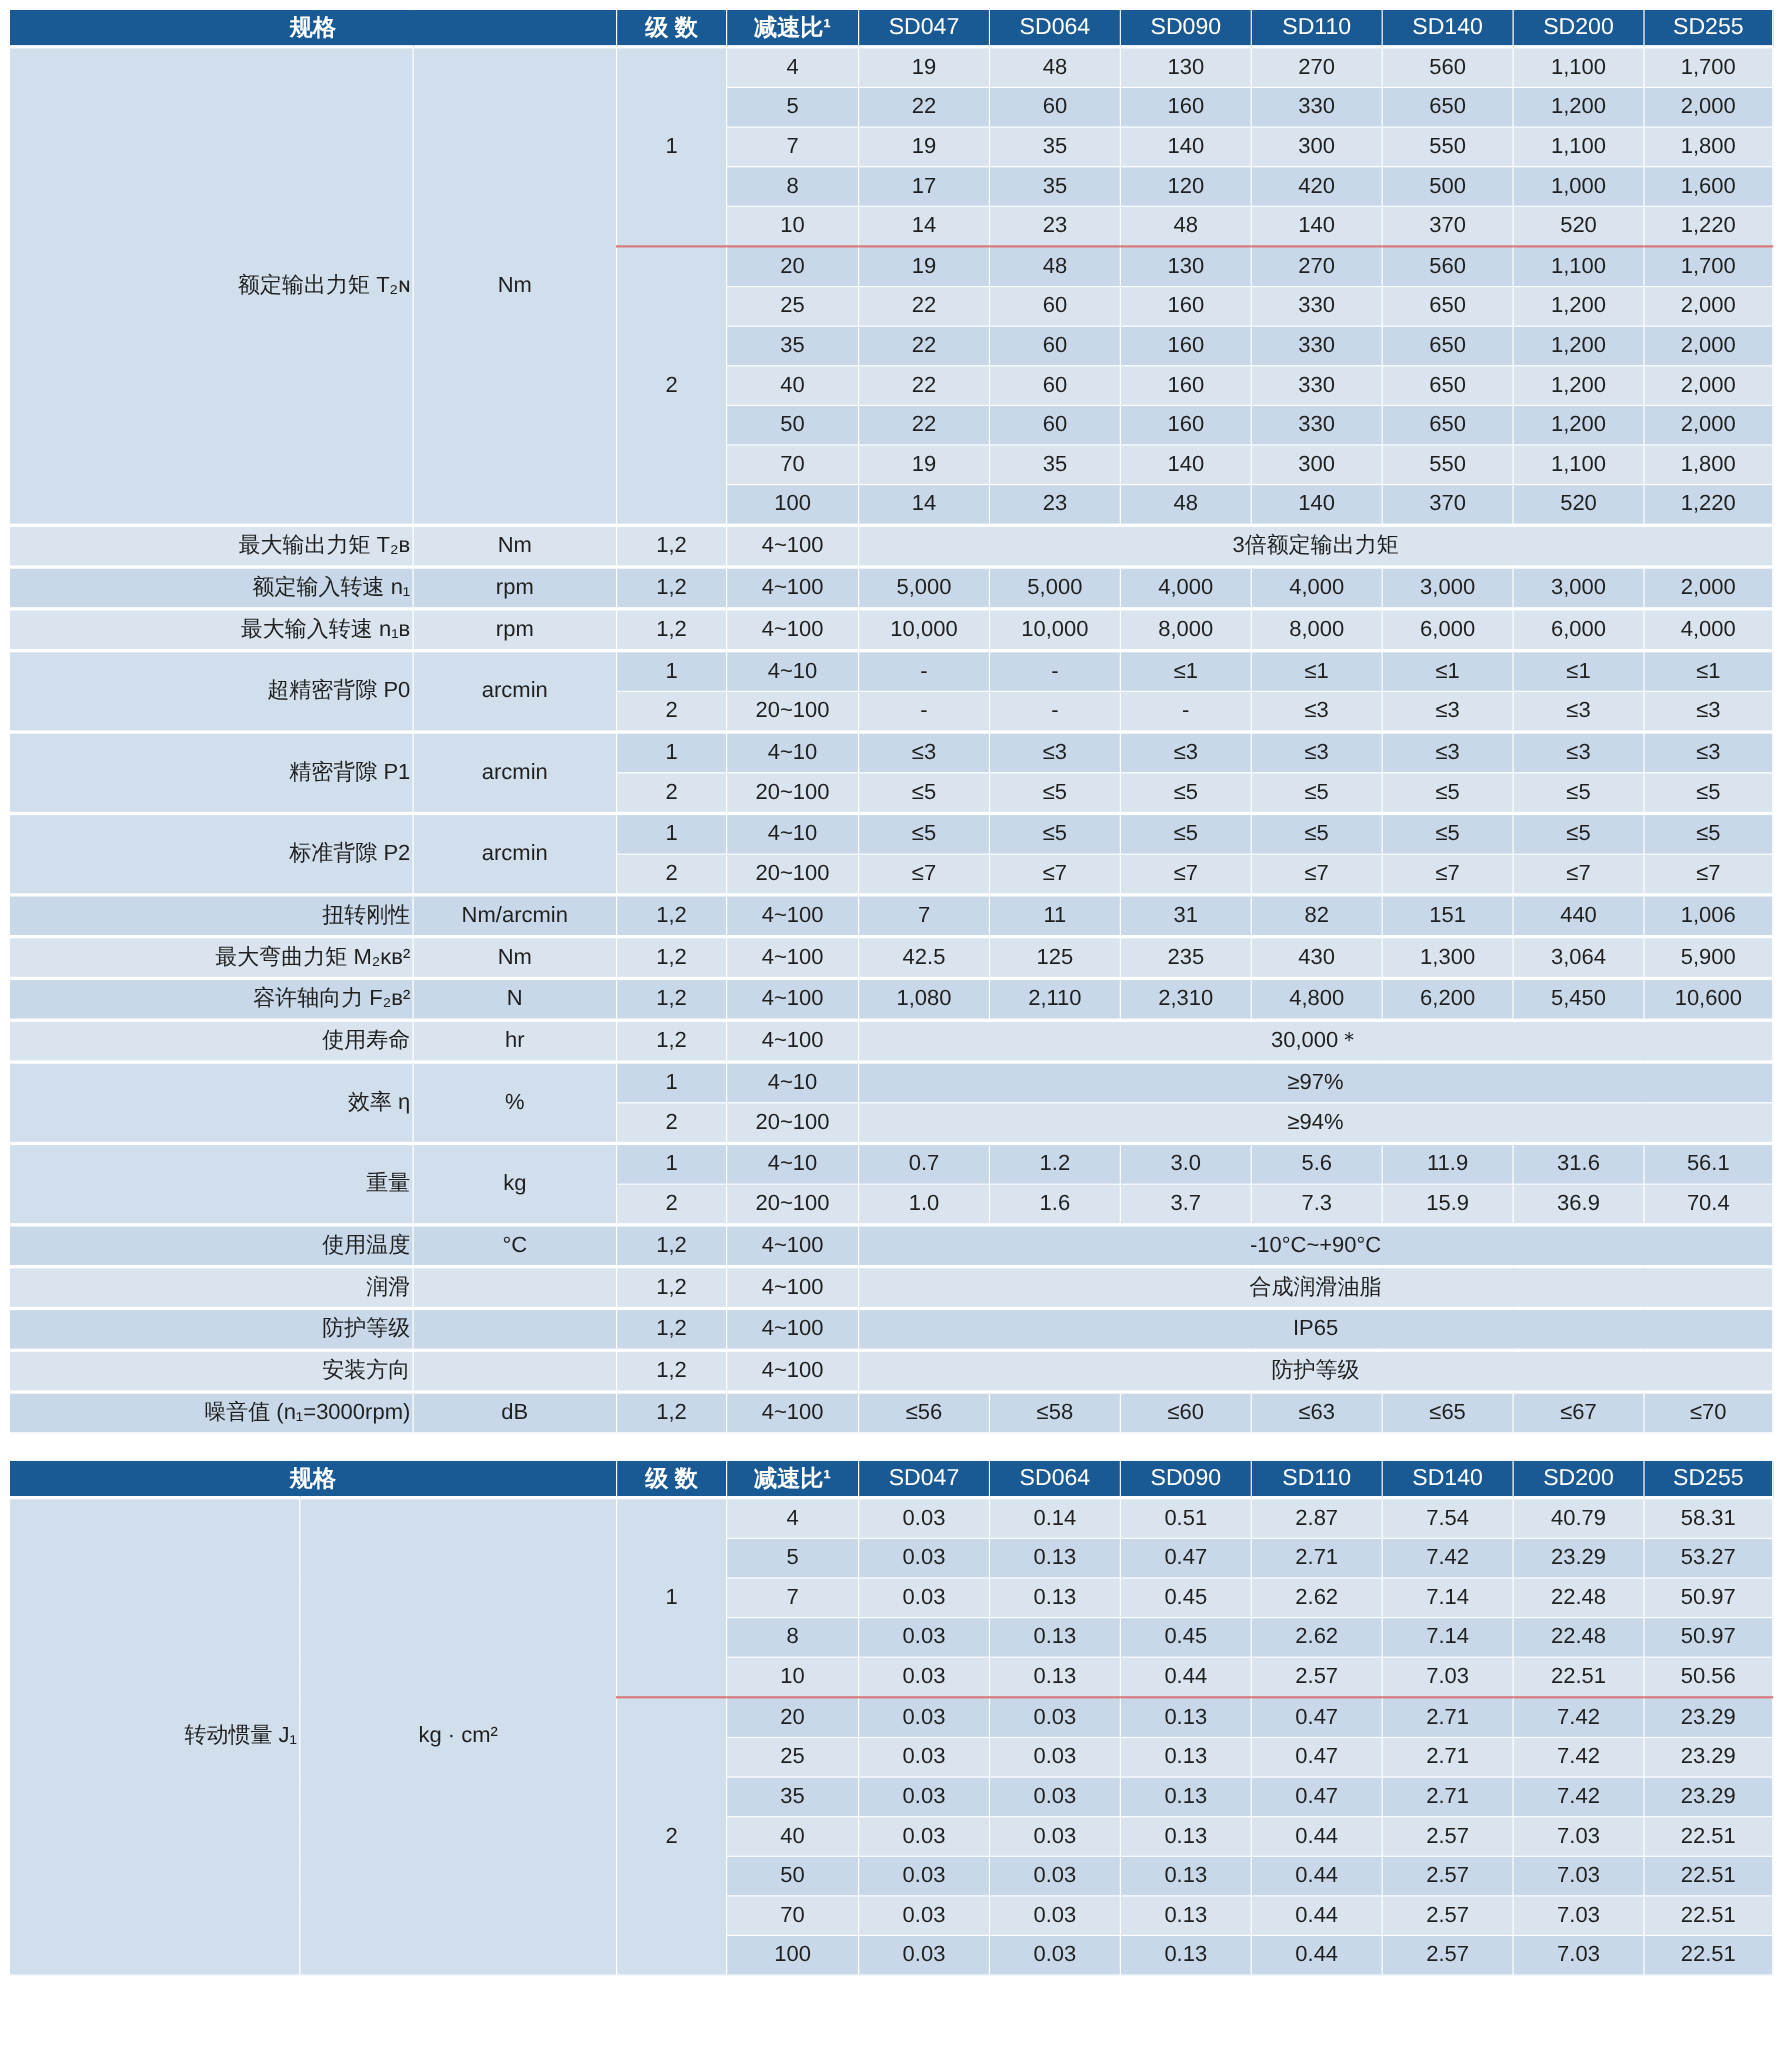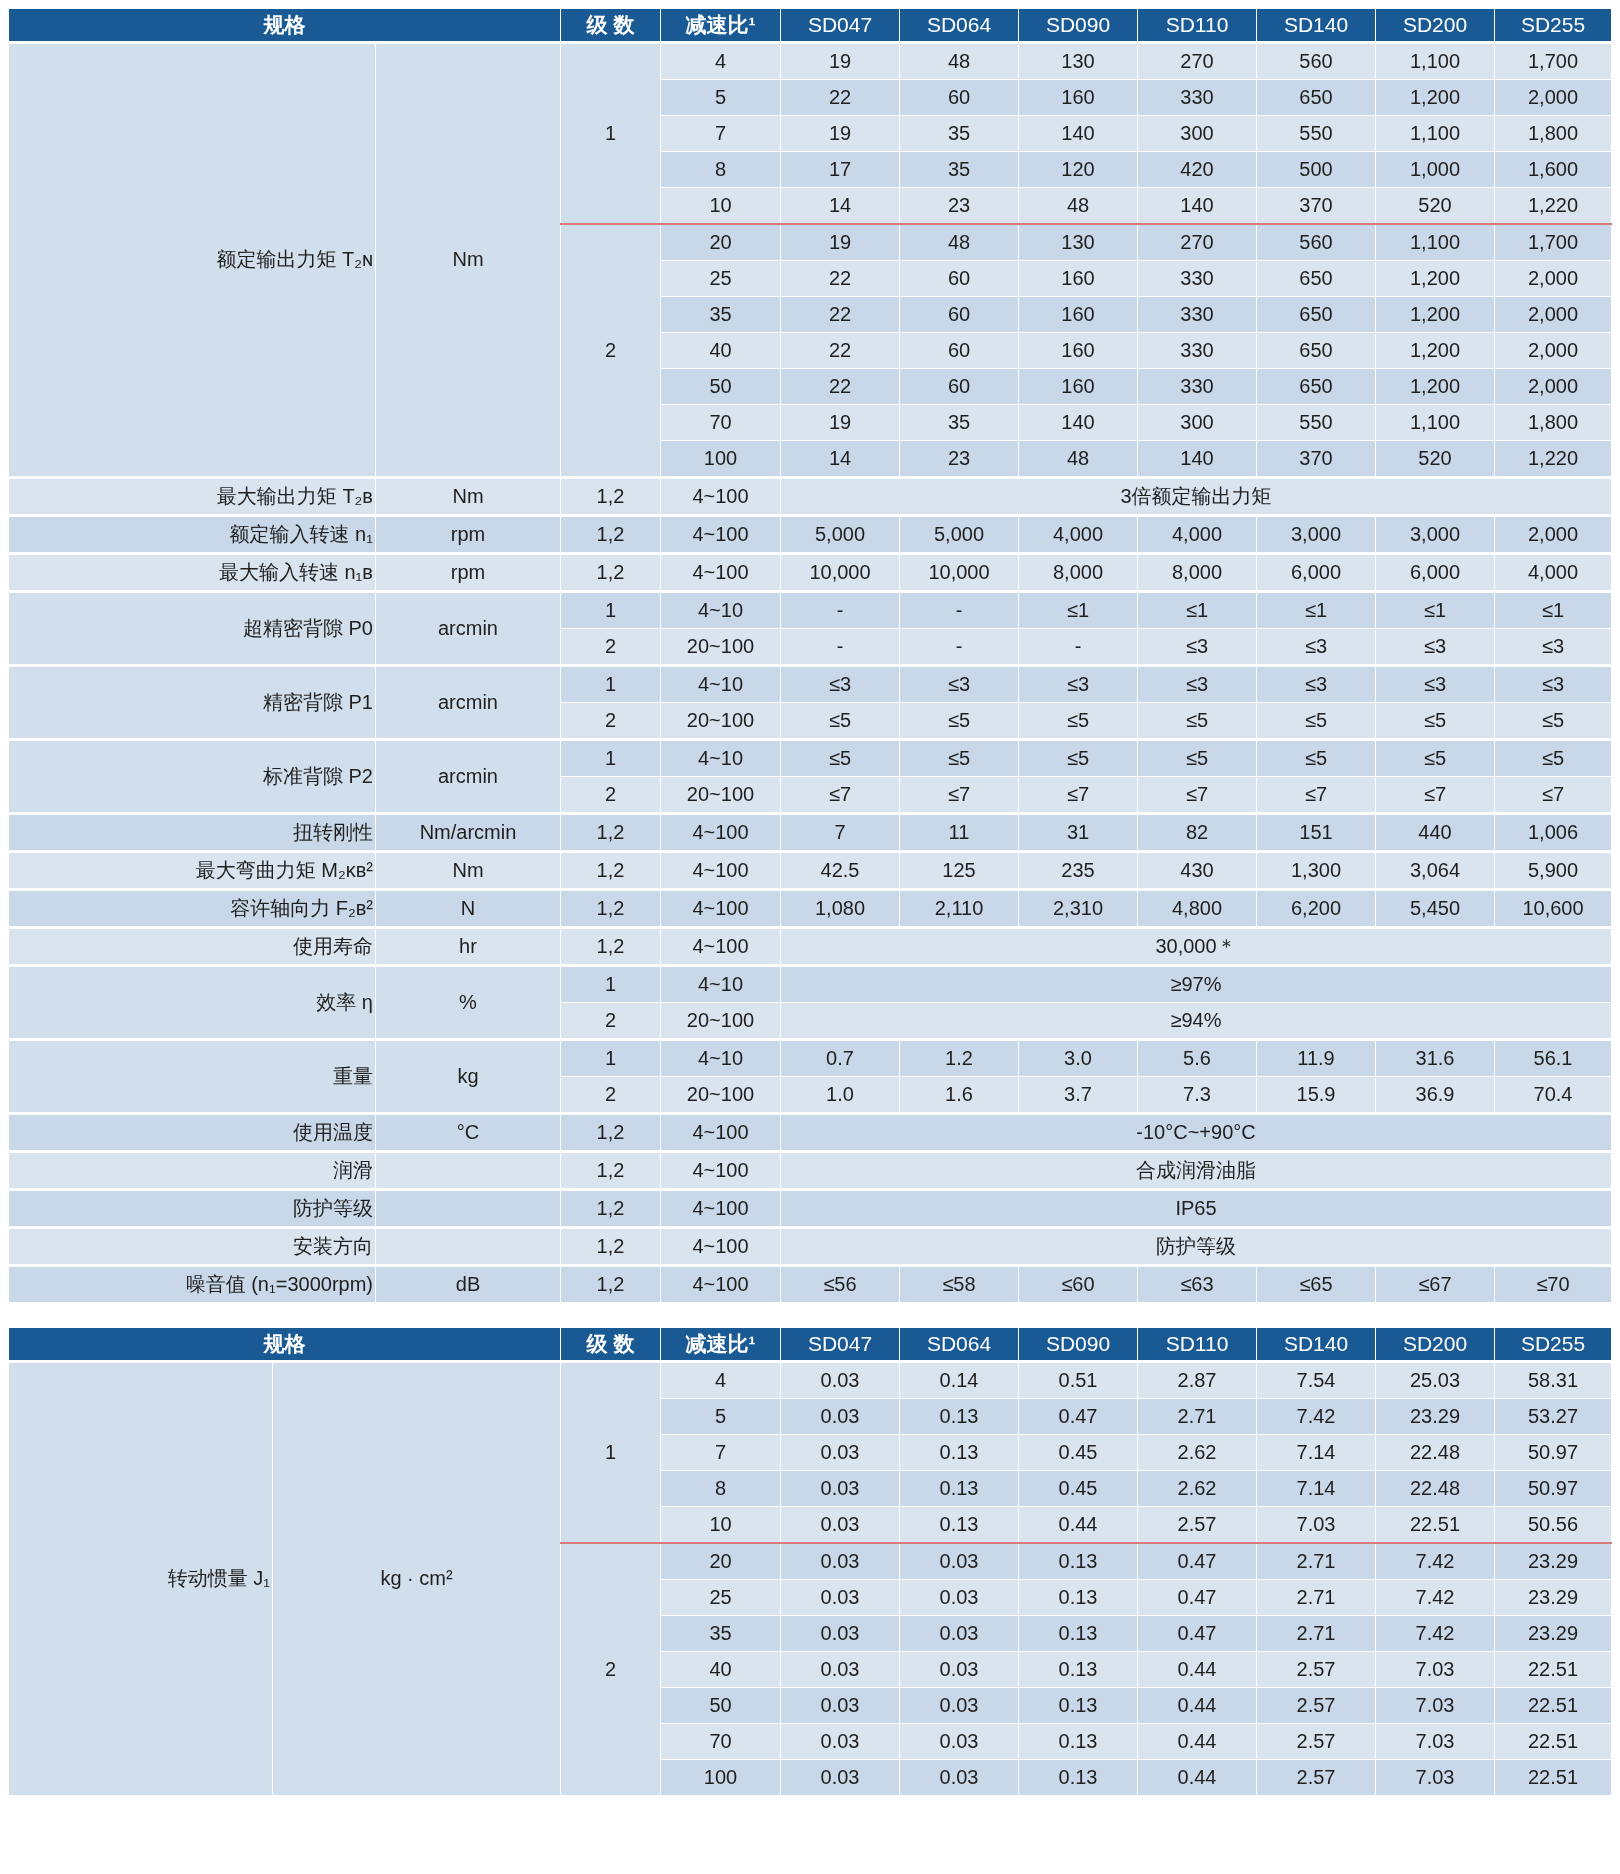--- a/index.html
+++ b/index.html
@@ -452,21 +452,21 @@
           <tr>
             <td class="spec-label-cell lbl gtop" rowspan="12">转动惯量 J₁</td>
             <td class="lbl gtop" rowspan="12">kg · cm²</td>
             <td class="lbl gtop" rowspan="5">1</td>
             <td class="light gtop">4</td>
             <td class="light gtop">0.03</td>
             <td class="light gtop">0.14</td>
             <td class="light gtop">0.51</td>
             <td class="light gtop">2.87</td>
             <td class="light gtop">7.54</td>
-            <td class="light gtop">25.03</td>
+            <td class="light gtop">40.79</td>
             <td class="light gtop">58.31</td>
           </tr>
           <tr>
             <td class="dark">5</td>
             <td class="dark">0.03</td>
             <td class="dark">0.13</td>
             <td class="dark">0.47</td>
             <td class="dark">2.71</td>
             <td class="dark">7.42</td>
             <td class="dark">23.29</td>

